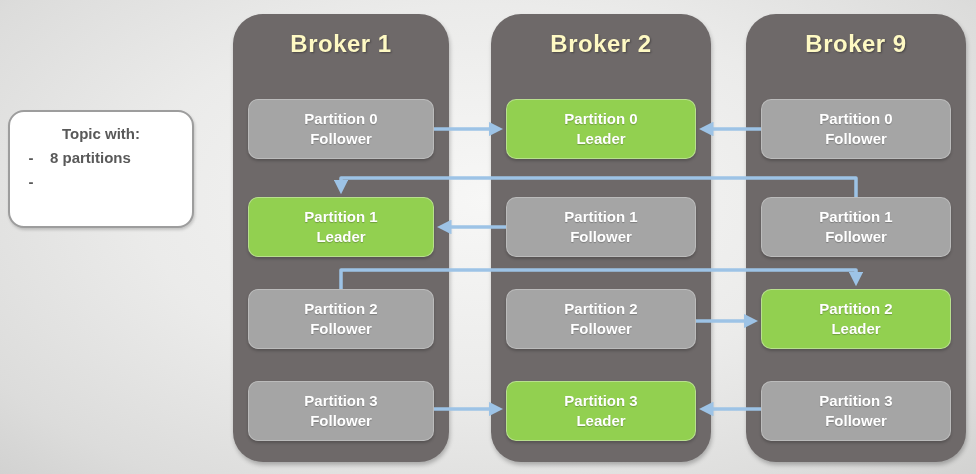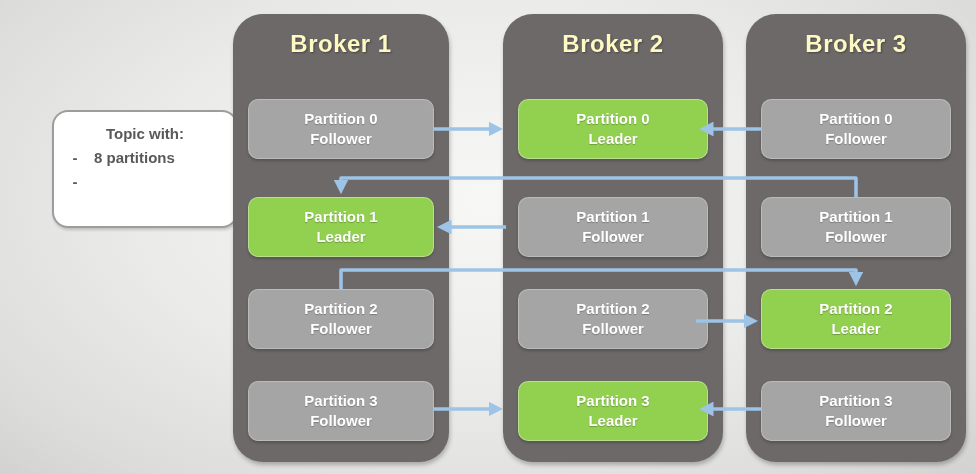--- a/index.html
+++ b/index.html
@@ -7,34 +7,34 @@
     position:relative;width:976px;height:474px;overflow:hidden;
     background:radial-gradient(ellipse at 50% 42%, #f7f7f6 0%, #ebebea 50%, #dcdcdb 85%, #d2d2d1 100%);
     font-family:"Liberation Sans", sans-serif;
   }
   
   .note{
     position:absolute;left:8px;top:110px;width:186px;height:118px;
     background:#ffffff;border:2px solid #9d9d9d;border-radius:16px;
     box-shadow:1px 2px 3px rgba(0,0,0,0.18);
     box-sizing:border-box;padding:10px 8px 0 8px;
-    color:#595959;font-size:15px;font-weight:600;line-height:24px;margin-left:44px;
+    color:#595959;font-size:15px;font-weight:600;line-height:24px;
   }
   .note-title{text-align:center;}
   .note-item{display:flex;}
   .note-item .dash{width:26px;text-align:center;flex:0 0 26px;}
   .note-item .itm{width:128px;padding-left:6px;}
   
   .broker{
     position:absolute;top:14px;height:448px;border-radius:30px;
     background:var(--broker,#6e6969);
     box-shadow:1px 3px 4px rgba(0,0,0,0.25);
   }
   .b1{left:233px;width:216px;}
-  .b2{left:491px;width:220px;margin-left:12px;}
+  .b2{left:491px;width:220px;}
   .b3{left:746px;width:220px;}
   .broker-title{
     position:absolute;top:16px;left:0;right:0;text-align:center;
     color:#fef9c3;font-size:24px;font-weight:600;letter-spacing:0.5px;
     text-shadow:1px 1px 2px rgba(0,0,0,0.35);
   }
   .partition{
     position:absolute;left:15px;right:15px;height:60px;border-radius:10px;
     background:var(--gray,#a5a5a5);
     border:1px solid rgba(255,255,255,0.25);
@@ -99,21 +99,21 @@
       <span>Partition 2</span>
       <span>Follower</span>
     </div>
     <div class="partition r3 leader">
       <span>Partition 3</span>
       <span>Leader</span>
     </div>
   </div>
 
   <div class="broker b3">
-    <div class="broker-title">Broker 3</div>
+    <div class="broker-title">Broker 9</div>
     <div class="partition r0">
       <span>Partition 0</span>
       <span>Follower</span>
     </div>
     <div class="partition r1">
       <span>Partition 1</span>
       <span>Follower</span>
     </div>
     <div class="partition r2 leader">
       <span>Partition 2</span>

